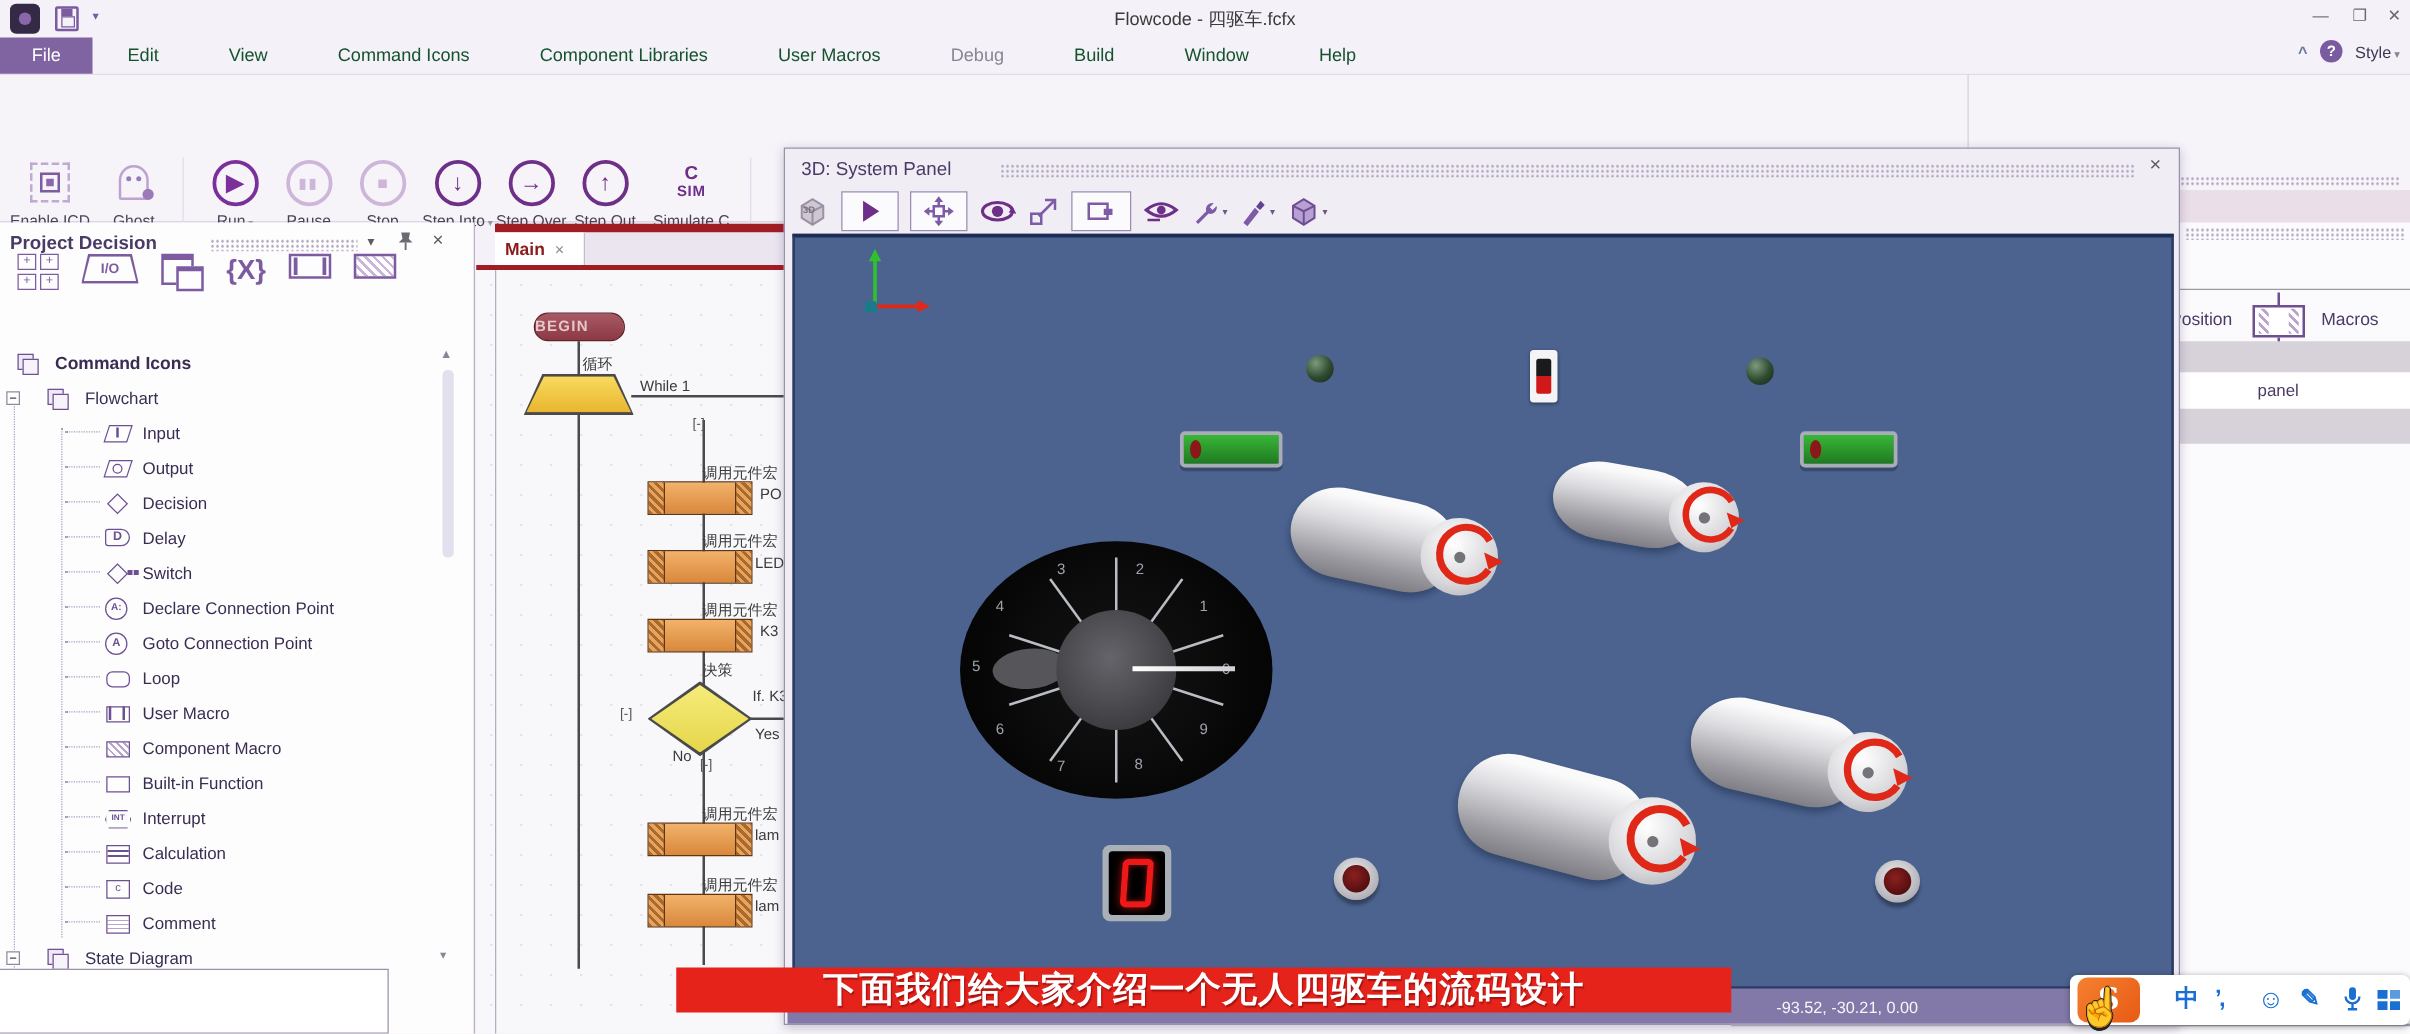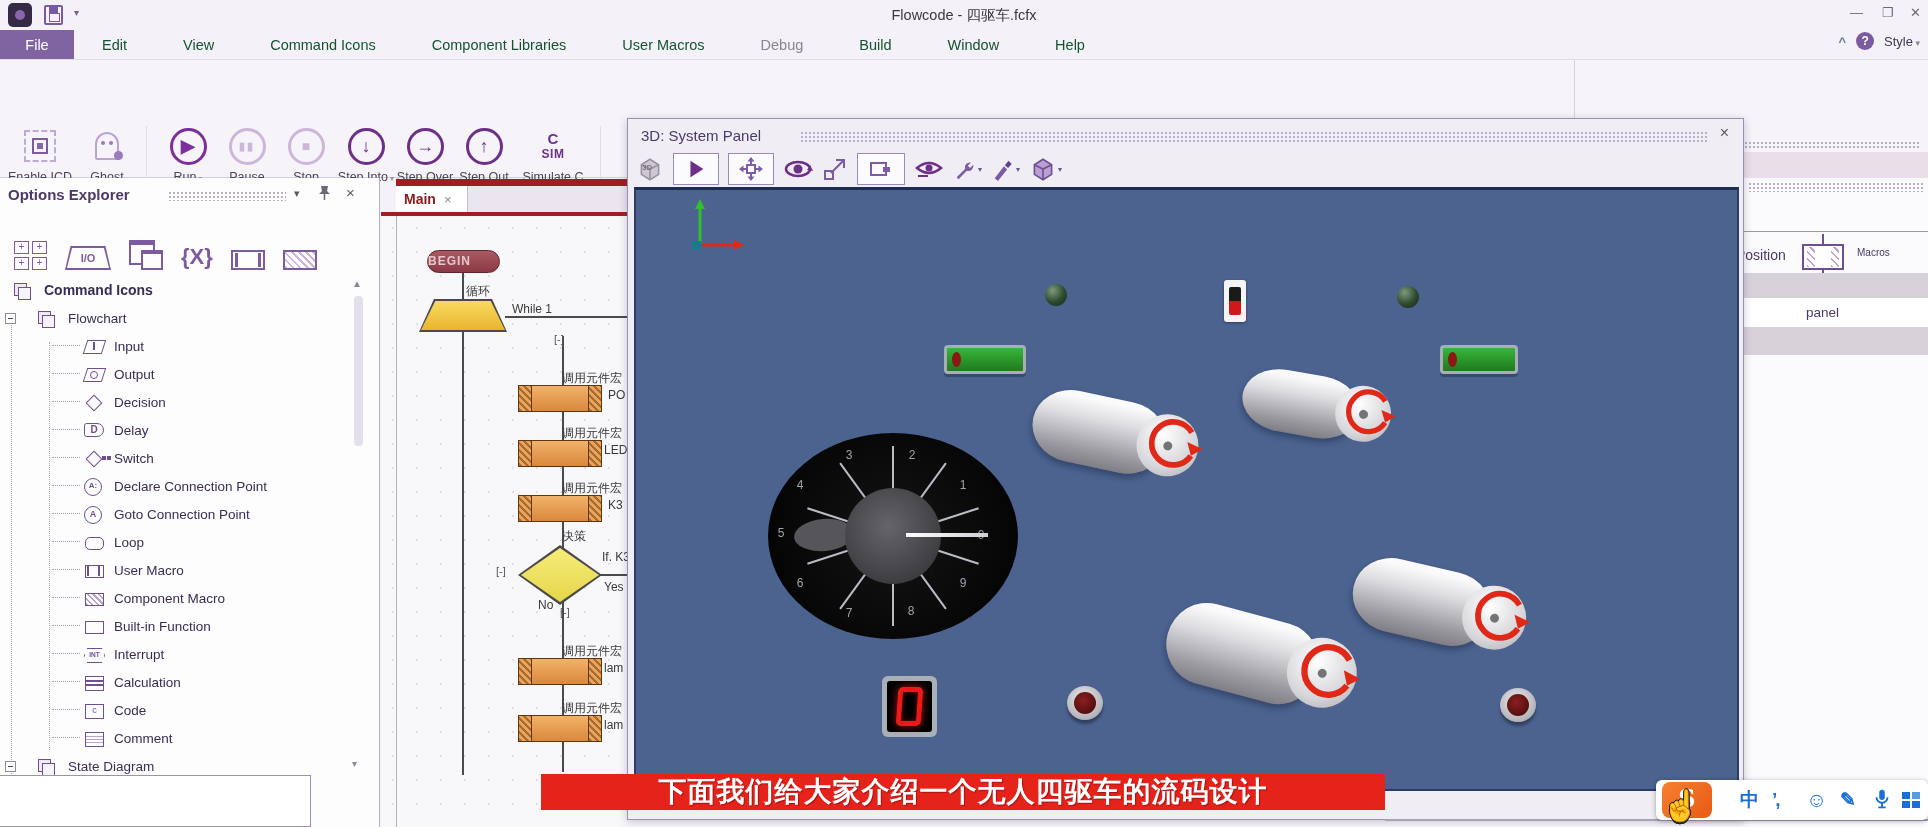--- a/index.html
+++ b/index.html
@@ -61,21 +61,21 @@
 .dots{background-image:radial-gradient(#b8aec6 1px,transparent 1.2px);background-size:4px 4px}
 .grplbl{position:absolute;top:152px;font-size:13px;color:#5a4d6e;text-align:center}
 
 #explorer{position:absolute;left:0;top:178px;width:380px;height:649px;background:#fdfdfe;border-right:1px solid #b8b0c4}
 #exphead{position:absolute;left:0;top:0;width:100%;height:34px}
 #exptitle{position:absolute;left:8px;top:8px;font-size:15px;font-weight:bold;color:#4a3a66}
 #expdots{position:absolute;left:168px;top:13px;width:118px;height:10px}
 #expdrop{position:absolute;left:294px;top:9px;font-size:11px;color:#5a5a64}
 #exppin{position:absolute;left:318px;top:7px}
 #expclose{position:absolute;left:346px;top:6px;font-size:15px;color:#5a5a64}
-#exptools{position:absolute;left:6px;top:40px;width:370px;height:52px;display:flex;align-items:flex-end;gap:18px;padding-left:8px}
+#exptools{position:absolute;left:6px;top:25px;width:370px;height:52px;display:flex;align-items:flex-start;gap:18px;padding-left:8px}
 .pt{color:#7d5ba0}
 .pt-grid{display:grid;grid-template-columns:15px 15px;grid-gap:3px}
 .pt-grid i{width:15px;height:13px;border:1.5px solid #7d5ba0;font-size:10px;line-height:10px;text-align:center;color:#7d5ba0}
 .pt-grid i::before{content:"+"}
 .trap-o{width:46px;height:24px;clip-path:polygon(12% 0,88% 0,100% 100%,0 100%);background:#7d5ba0;display:flex;align-items:center;justify-content:center}
 .trap-i{width:42px;height:20px;clip-path:polygon(12% 0,88% 0,100% 100%,0 100%);background:#fdfdfe;font-size:11px;font-weight:bold;color:#7d5ba0;text-align:center;line-height:20px}
 .pt-win{position:relative;width:34px;height:30px}
 .pt-win::before{content:"";position:absolute;left:0;top:0;width:22px;height:18px;border:2px solid #7d5ba0;border-top-width:5px}
 .pt-win::after{content:"";position:absolute;right:0;bottom:0;width:18px;height:14px;border:2px solid #7d5ba0;border-top-width:4px;background:#fdfdfe}
 .pt-braces{font-size:22px;font-weight:bold;color:#7d5ba0}
@@ -325,21 +325,21 @@
   <div class="hline-dots dots" style="left:1140px;top:100px;width:428px"></div>
   <div class="grplbl" style="left:20px;width:110px">Ghost</div>
   <div class="grplbl" style="left:420px;width:120px">Execute</div>
 </div>
 <div id="topRightDiv"></div>
 <div class="hline-dots dots" style="left:1584px;top:141px;width:336px"></div>
 <div id="topRightPink"></div>
 
 <div id="explorer">
   <div id="exphead">
-    <span id="exptitle">Options Explorer</span>
+    <span id="exptitle">Project Decision</span>
     <span id="expdots" class="dots"></span>
     <span id="expdrop">▾</span>
     <span id="exppin"><svg width="13" height="16" viewBox="0 0 13 16">
           <path d="M3 1h7l-1 5 3 3H1l3-3z" fill="#6a6a74"></path>
           <path d="M6.5 9v6" stroke="#6a6a74" stroke-width="1.5"></path>
         </svg></span>
     <span id="expclose">×</span>
   </div>
   <div id="exptools">
     <span class="pt pt-grid">
@@ -509,21 +509,21 @@
 <div class="fl-lbl" style="left:562px;top:700px">调用元件宏</div>
 <div class="fl-lbl" style="left:604px;top:718px">lam</div>
 
 <div id="rpanel">
   <div class="rprow dots" style="top:4px;height:10px;left:4px;width:176px"></div>
   <div class="rprow" style="top:53px;height:1px;background:#9a9aa0"></div>
   <div class="rprow" style="top:62px;height:32px">
     <span style="position:absolute;left:-8px;top:7px;font-size:14px;color:#4a3a66">Position</span>
     <span id="rpMacStem"></span>
     <span id="rpMacIcon"></span>
-    <span style="position:absolute;left:113px;top:7px;font-size:10px;color:#4a3a66">Macros</span>
+    <span style="position:absolute;left:113px;top:7px;font-size:14px;color:#4a3a66">Macros</span>
   </div>
   <div class="rprow" style="top:95px;height:25px;background:#d7d2da"></div>
   <div class="rprow" style="top:120px;height:29px;background:#fff">
     <span style="position:absolute;left:62px;top:7px;font-size:13.5px;color:#4a3a66">panel</span>
   </div>
   <div class="rprow" style="top:149px;height:28px;background:#d7d2da"></div>
 </div>
 
 <div id="win3d">
   <span id="w3title">3D: System Panel</span>
@@ -676,20 +676,24 @@
 
     <div id="seg7">
       <div class="face">
           <div class="zero"></div>
         </div>
     </div>
     <div class="vobj pot" style="left:431px;top:496px"></div>
     <div class="vobj pot" style="left:864px;top:498px"></div>
   </div>
 
+  <div id="w3status">
+    <span id="coords">-93.52, -30.21, 0.00</span>
+    <span id="w3track"></span>
+  </div>
 </div>
 
 <div id="btmedge"></div>
 <div id="subtitle">
   <span>下面我们给大家介绍一个无人四驱车的流码设计</span>
 </div>
 <div id="imebar">
   <span id="sogou">S</span>
   <span class="imeic" style="left:84px">中</span>
   <span class="imeic" style="left:116px;letter-spacing:-2px">’,</span>

